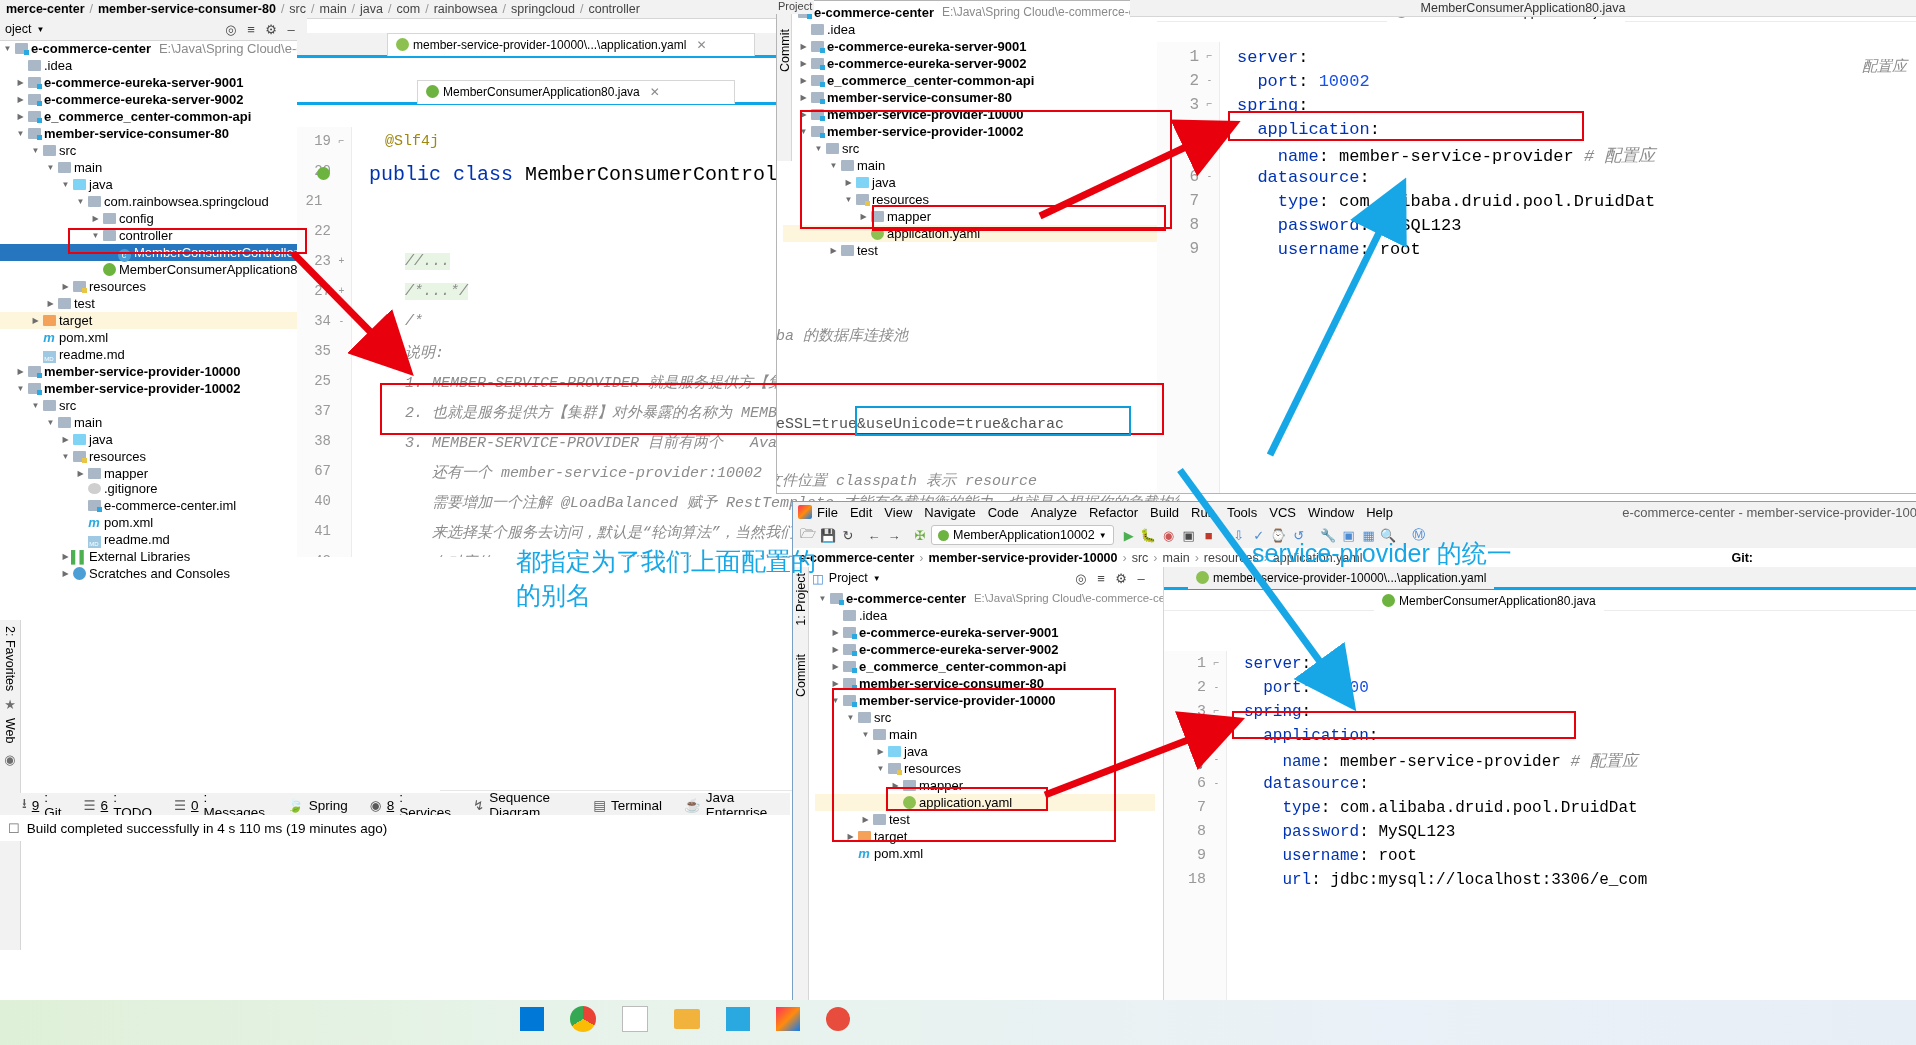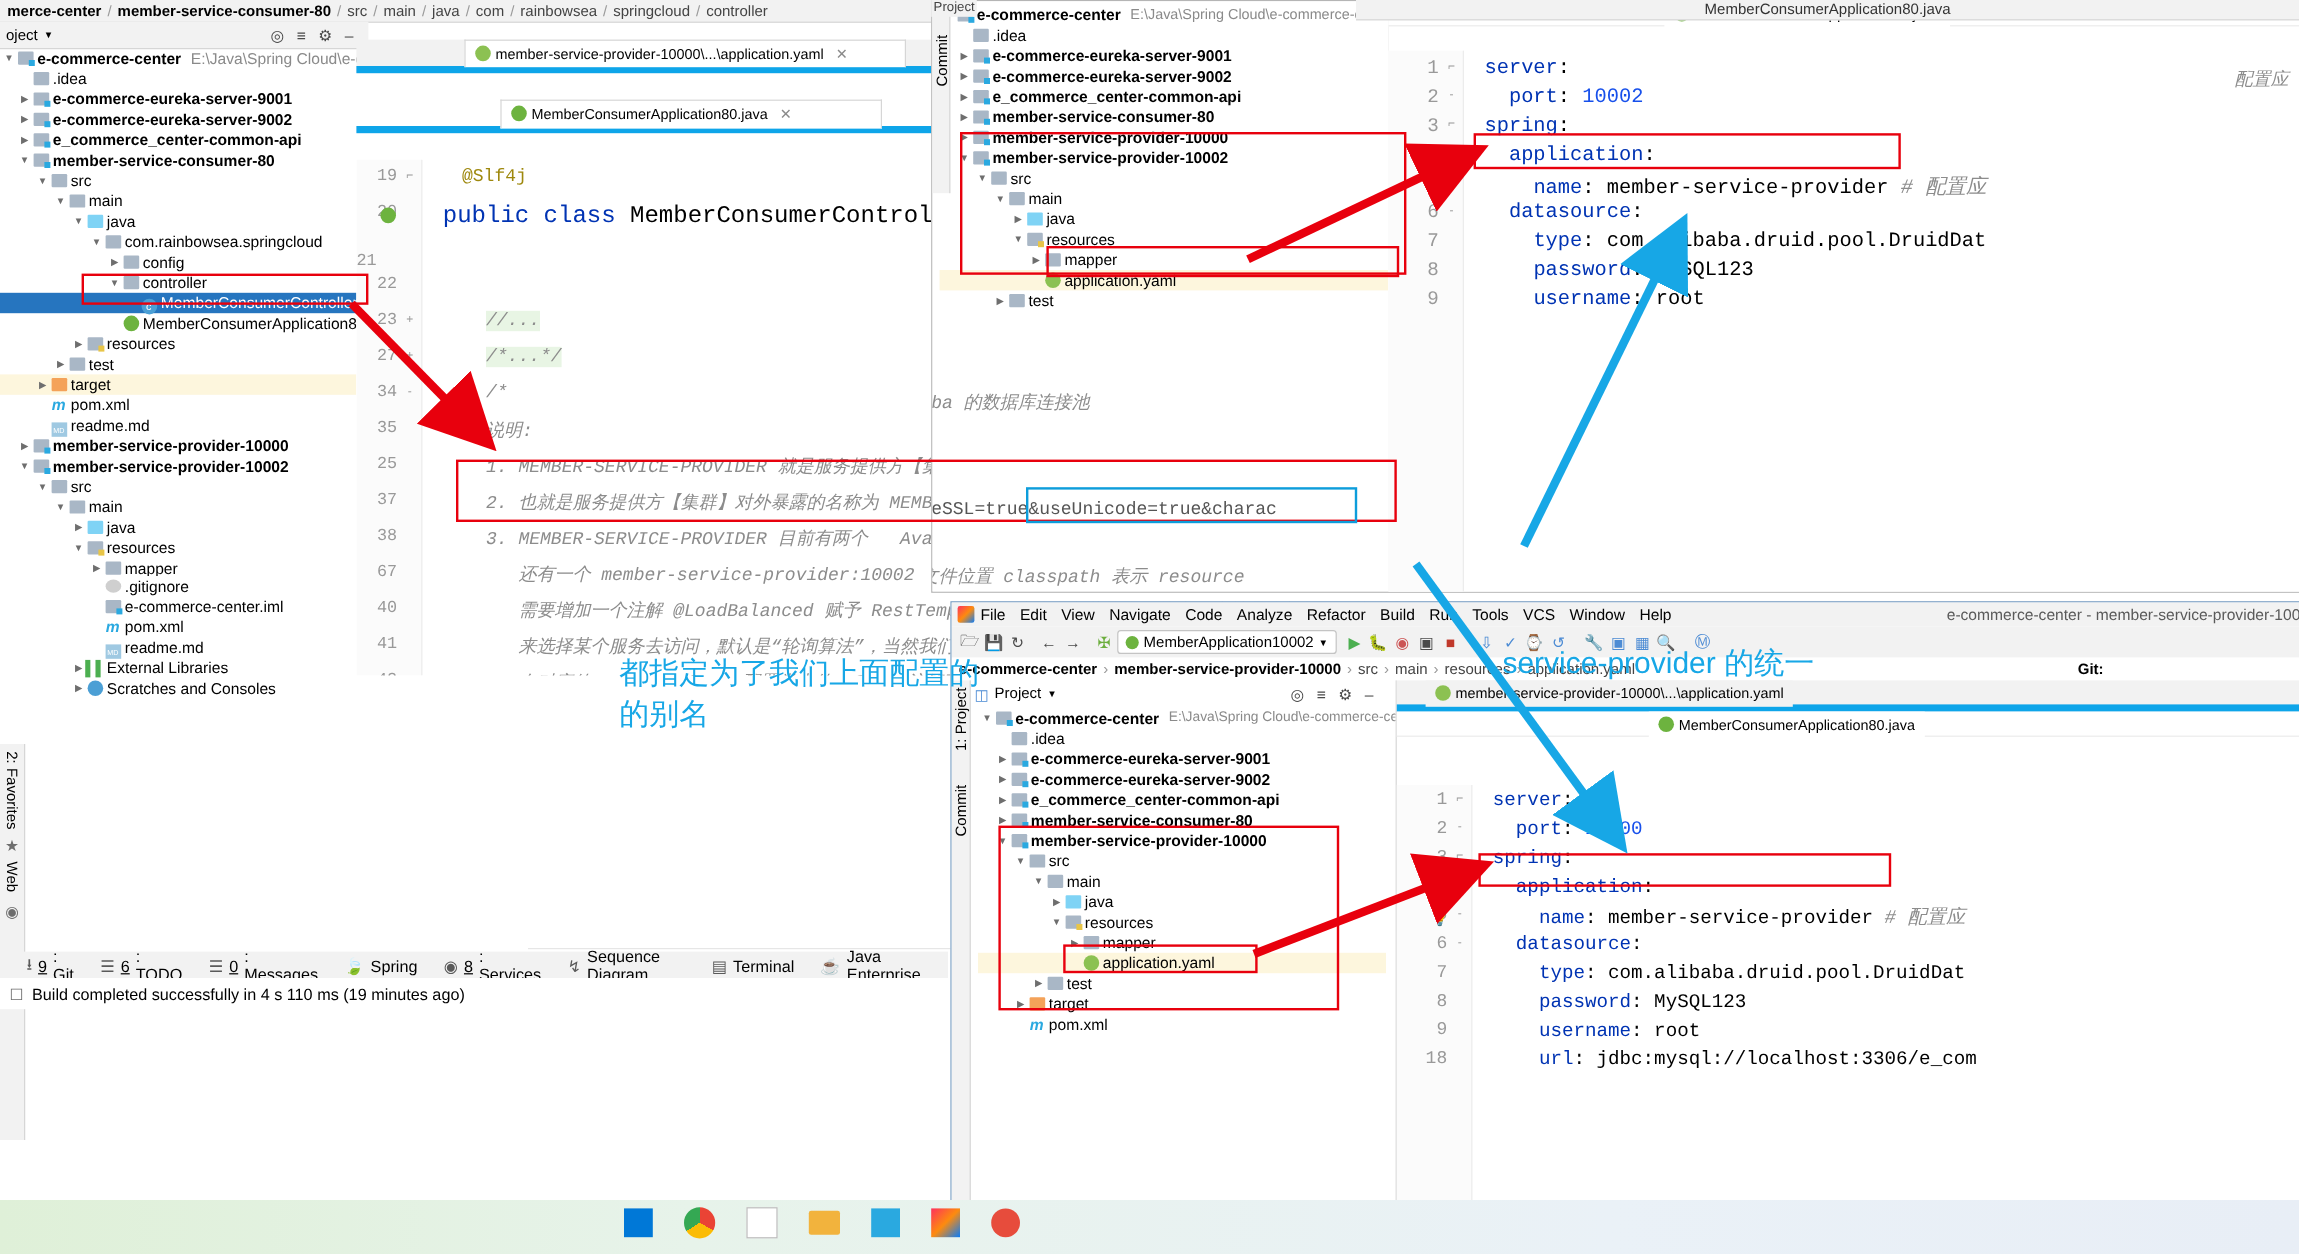--- a/index.html
+++ b/index.html
@@ -9,21 +9,21 @@
   .mono{font-family:"Liberation Mono",monospace;}
   
   .ide{position:absolute;background:#ffffff;border:1px solid #b5b5b5;overflow:hidden;}
   .crumbbar{height:19px;background:#f2f2f2;border-bottom:1px solid #d6d6d6;
             display:flex;align-items:center;padding:0 6px;font-size:12.5px;white-space:nowrap;}
   .crumb-b{font-weight:bold;}
   .crumb-sep{color:#9a9a9a;margin:0 5px;}
   .crumb-l{color:#444;}
   .toolwin-head{height:22px;background:#f2f2f2;border-bottom:1px solid #d6d6d6;
             display:flex;align-items:center;padding:0 5px;font-size:12.5px;}
-  .tabstrip{height:22px;background:#f2f2f2;border-bottom:6px solid #0ea5e9;position:relative;}
+  .tabstrip{height:22px;background:#f2f2f2;border-bottom:3px solid #0ea5e9;position:relative;}
   .tab{position:absolute;top:0;height:22px;display:flex;align-items:center;gap:4px;
        padding:0 8px;font-size:12.5px;background:#fff;border:1px solid #d6d6d6;border-bottom:none;}
   .tab .x{color:#8a8a8a;font-size:12px;margin-left:6px;}
   
   .tree{font-size:13px;line-height:17px;white-space:nowrap;}
   .trow{display:flex;align-items:center;height:17px;padding-left:2px;}
   .trow .ar{width:11px;text-align:center;color:#6e6e6e;font-size:8px;flex:0 0 11px;}
   .trow .ic{width:16px;flex:0 0 16px;text-align:center;}
   .trow .lb{padding-left:2px;}
   .bold{font-weight:bold;}
@@ -309,21 +309,21 @@
 
   <div class="editor abs" style="left:297px;top:58px;width:883px;height:430px;">
     <div class="gutter"></div>
     <div id="back-code">
         <div class="lnum" style="top: 6px; right: 24px; font-size: 14px; position: absolute; left: 0px; width: 34px; text-align: right;">19</div>
         <div class="fold" style="position: absolute; top: 8px; left: 38px;">⌐</div>
         <div class="cl" style="left: 88px; top: 6px; font-size: 15px;"><span class="ann">@Slf4j</span></div>
         <div class="lnum" style="top: 36px; right: 24px; font-size: 14px; position: absolute; left: 0px; width: 34px; text-align: right;">20</div>
         <div style="position: absolute; top: 39px; left: 20px;"><span class="yico" style="background:#6db33f"></span></div>
         <div class="cl" style="left: 72px; top: 36px; font-size: 20px;"><span class="kw">public class</span> <span class="type">MemberConsumerController</span> {</div>
-        <div class="lnum" style="top: 66px; right: 20px; font-size: 14px; position: absolute; left: 0px; width: 34px; text-align: left; margin-top: 11px;">21</div>
+        <div class="lnum" style="top: 66px; right: 20px; font-size: 14px; position: absolute; left: 0px; width: 34px; text-align: center;">21</div>
         <div class="cl" style="left: 72px; top: 66px; font-size: 15px;"></div>
         <div class="lnum" style="top: 96px; right: 24px; font-size: 14px; position: absolute; left: 0px; width: 34px; text-align: right;">22</div>
         <div class="cl" style="left: 72px; top: 96px; font-size: 15px;"></div>
         <div class="lnum" style="top: 126px; right: 24px; font-size: 14px; position: absolute; left: 0px; width: 34px; text-align: right;">23</div>
         <div class="fold" style="position: absolute; top: 128px; left: 38px;">+</div>
         <div class="cl" style="left: 72px; top: 126px; font-size: 15px;">    <span class="cmt" style="background:#e8f5e4">//...</span></div>
         <div class="lnum" style="top: 156px; right: 24px; font-size: 14px; position: absolute; left: 0px; width: 34px; text-align: right;">27</div>
         <div class="fold" style="position: absolute; top: 158px; left: 38px;">+</div>
         <div class="cl" style="left: 72px; top: 156px; font-size: 15px;">    <span class="cmt" style="background:#e8f5e4">/*...*/</span></div>
         <div class="lnum" style="top: 186px; right: 24px; font-size: 14px; position: absolute; left: 0px; width: 34px; text-align: right;">34</div>

